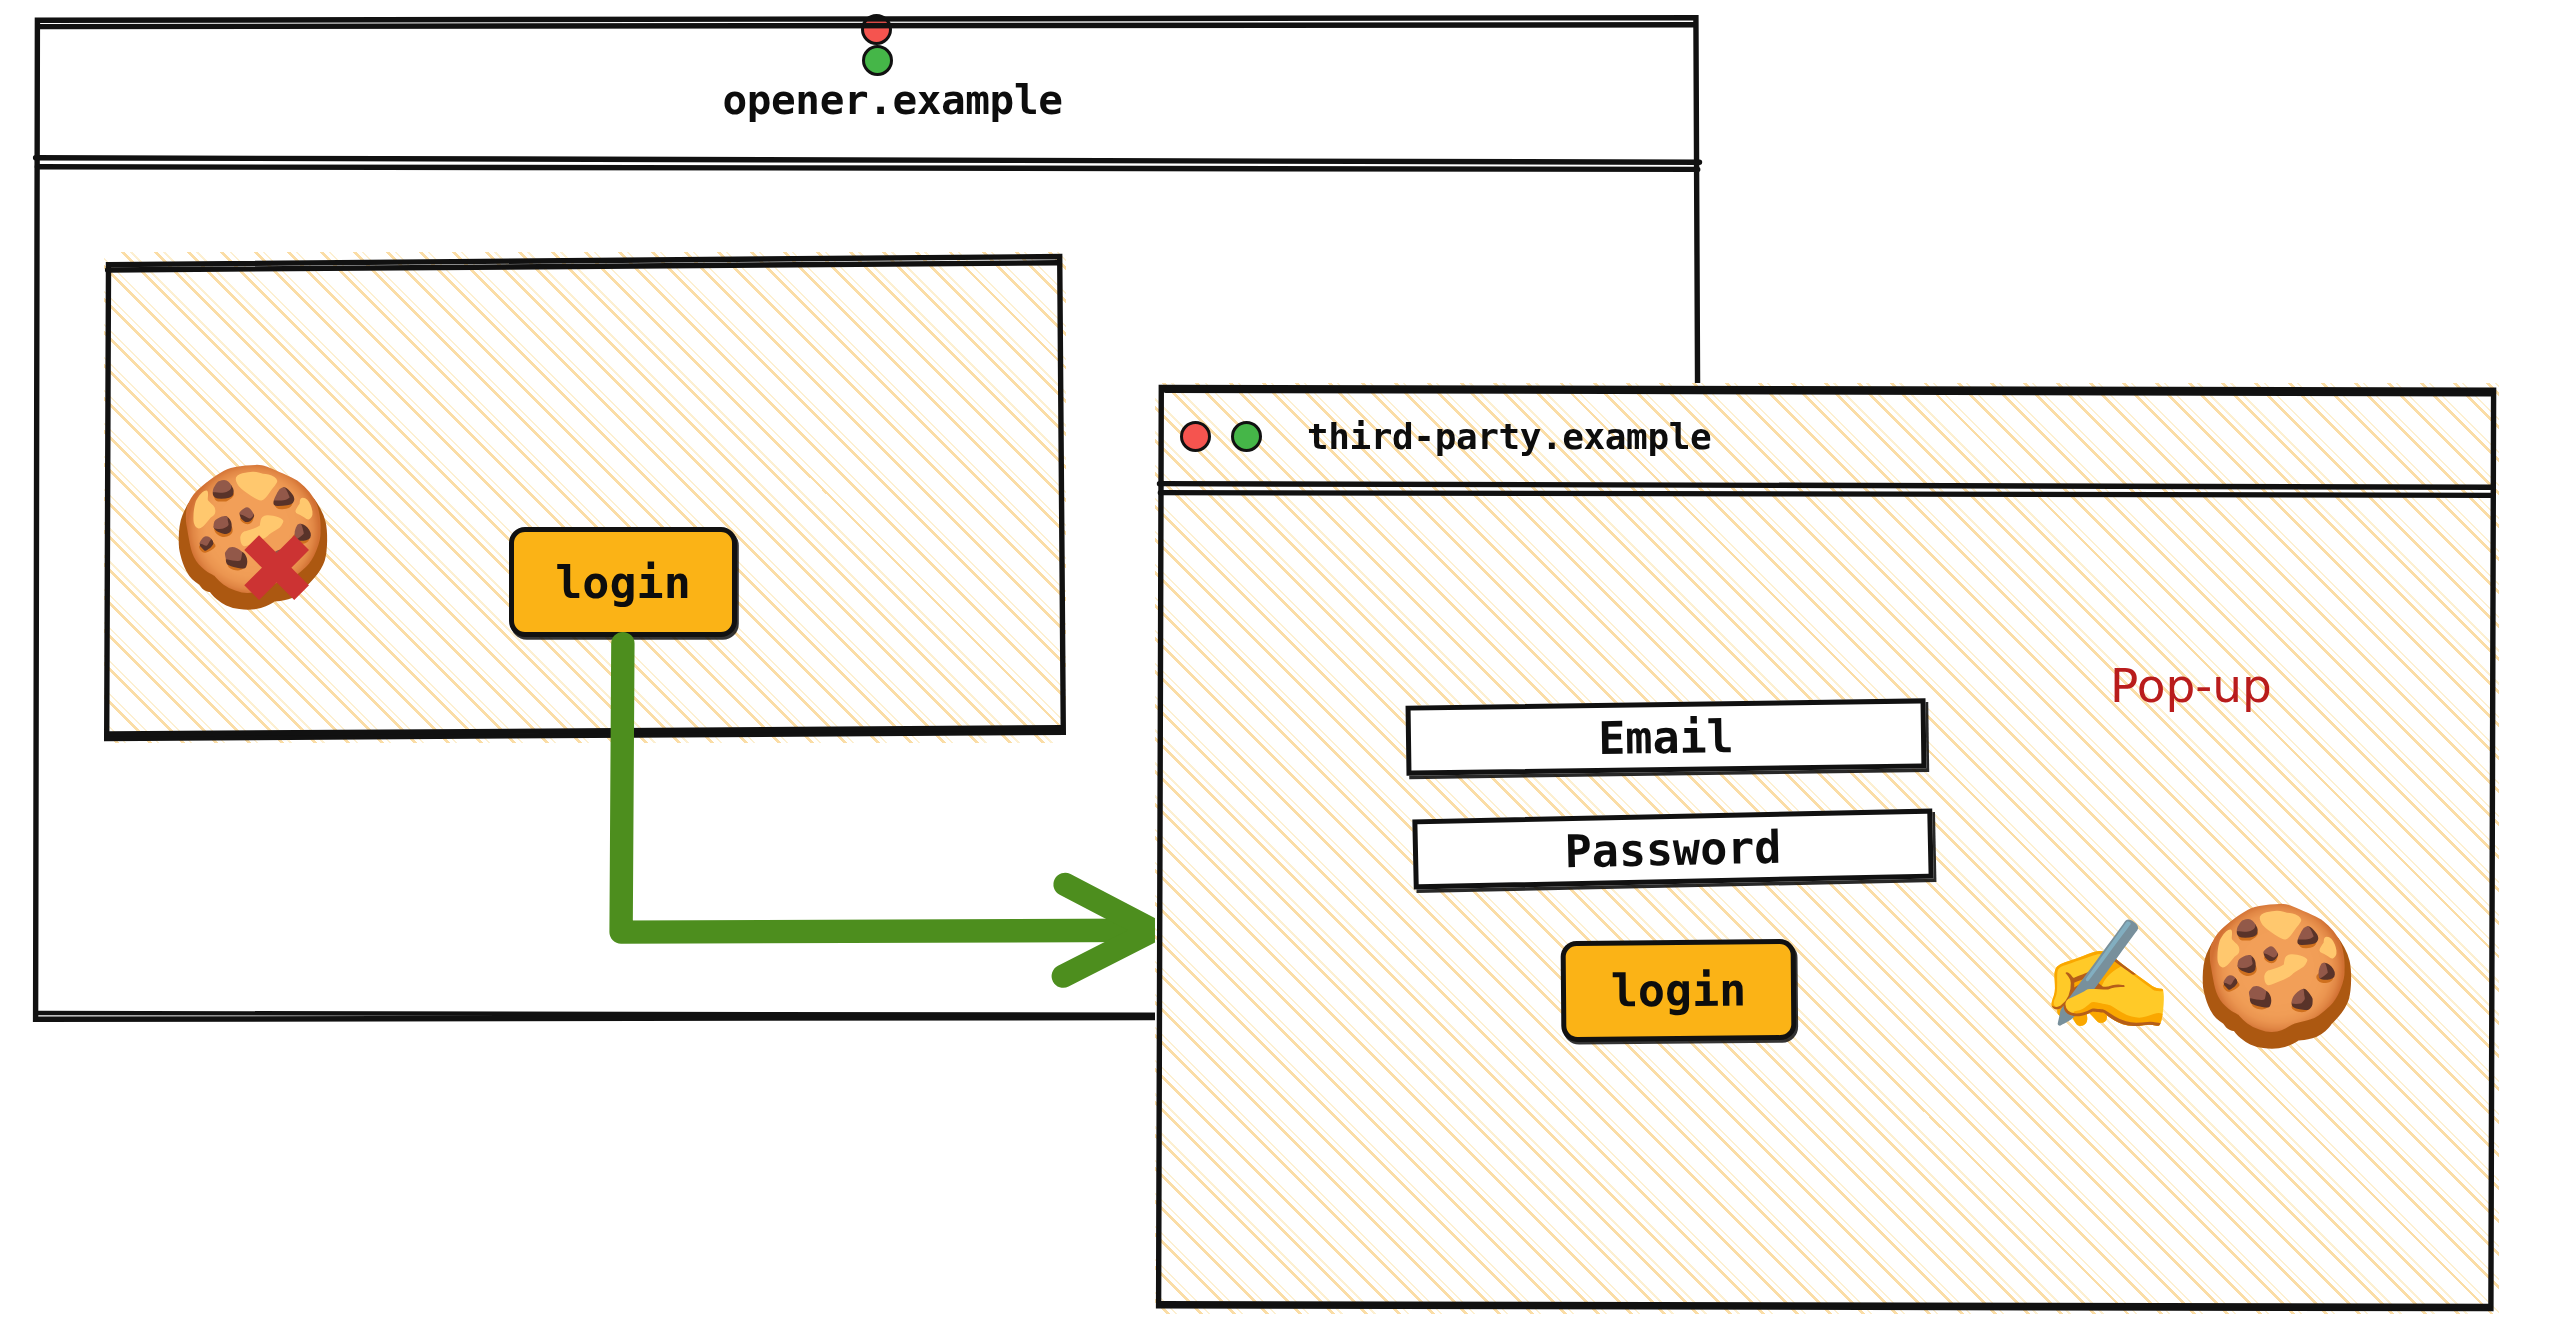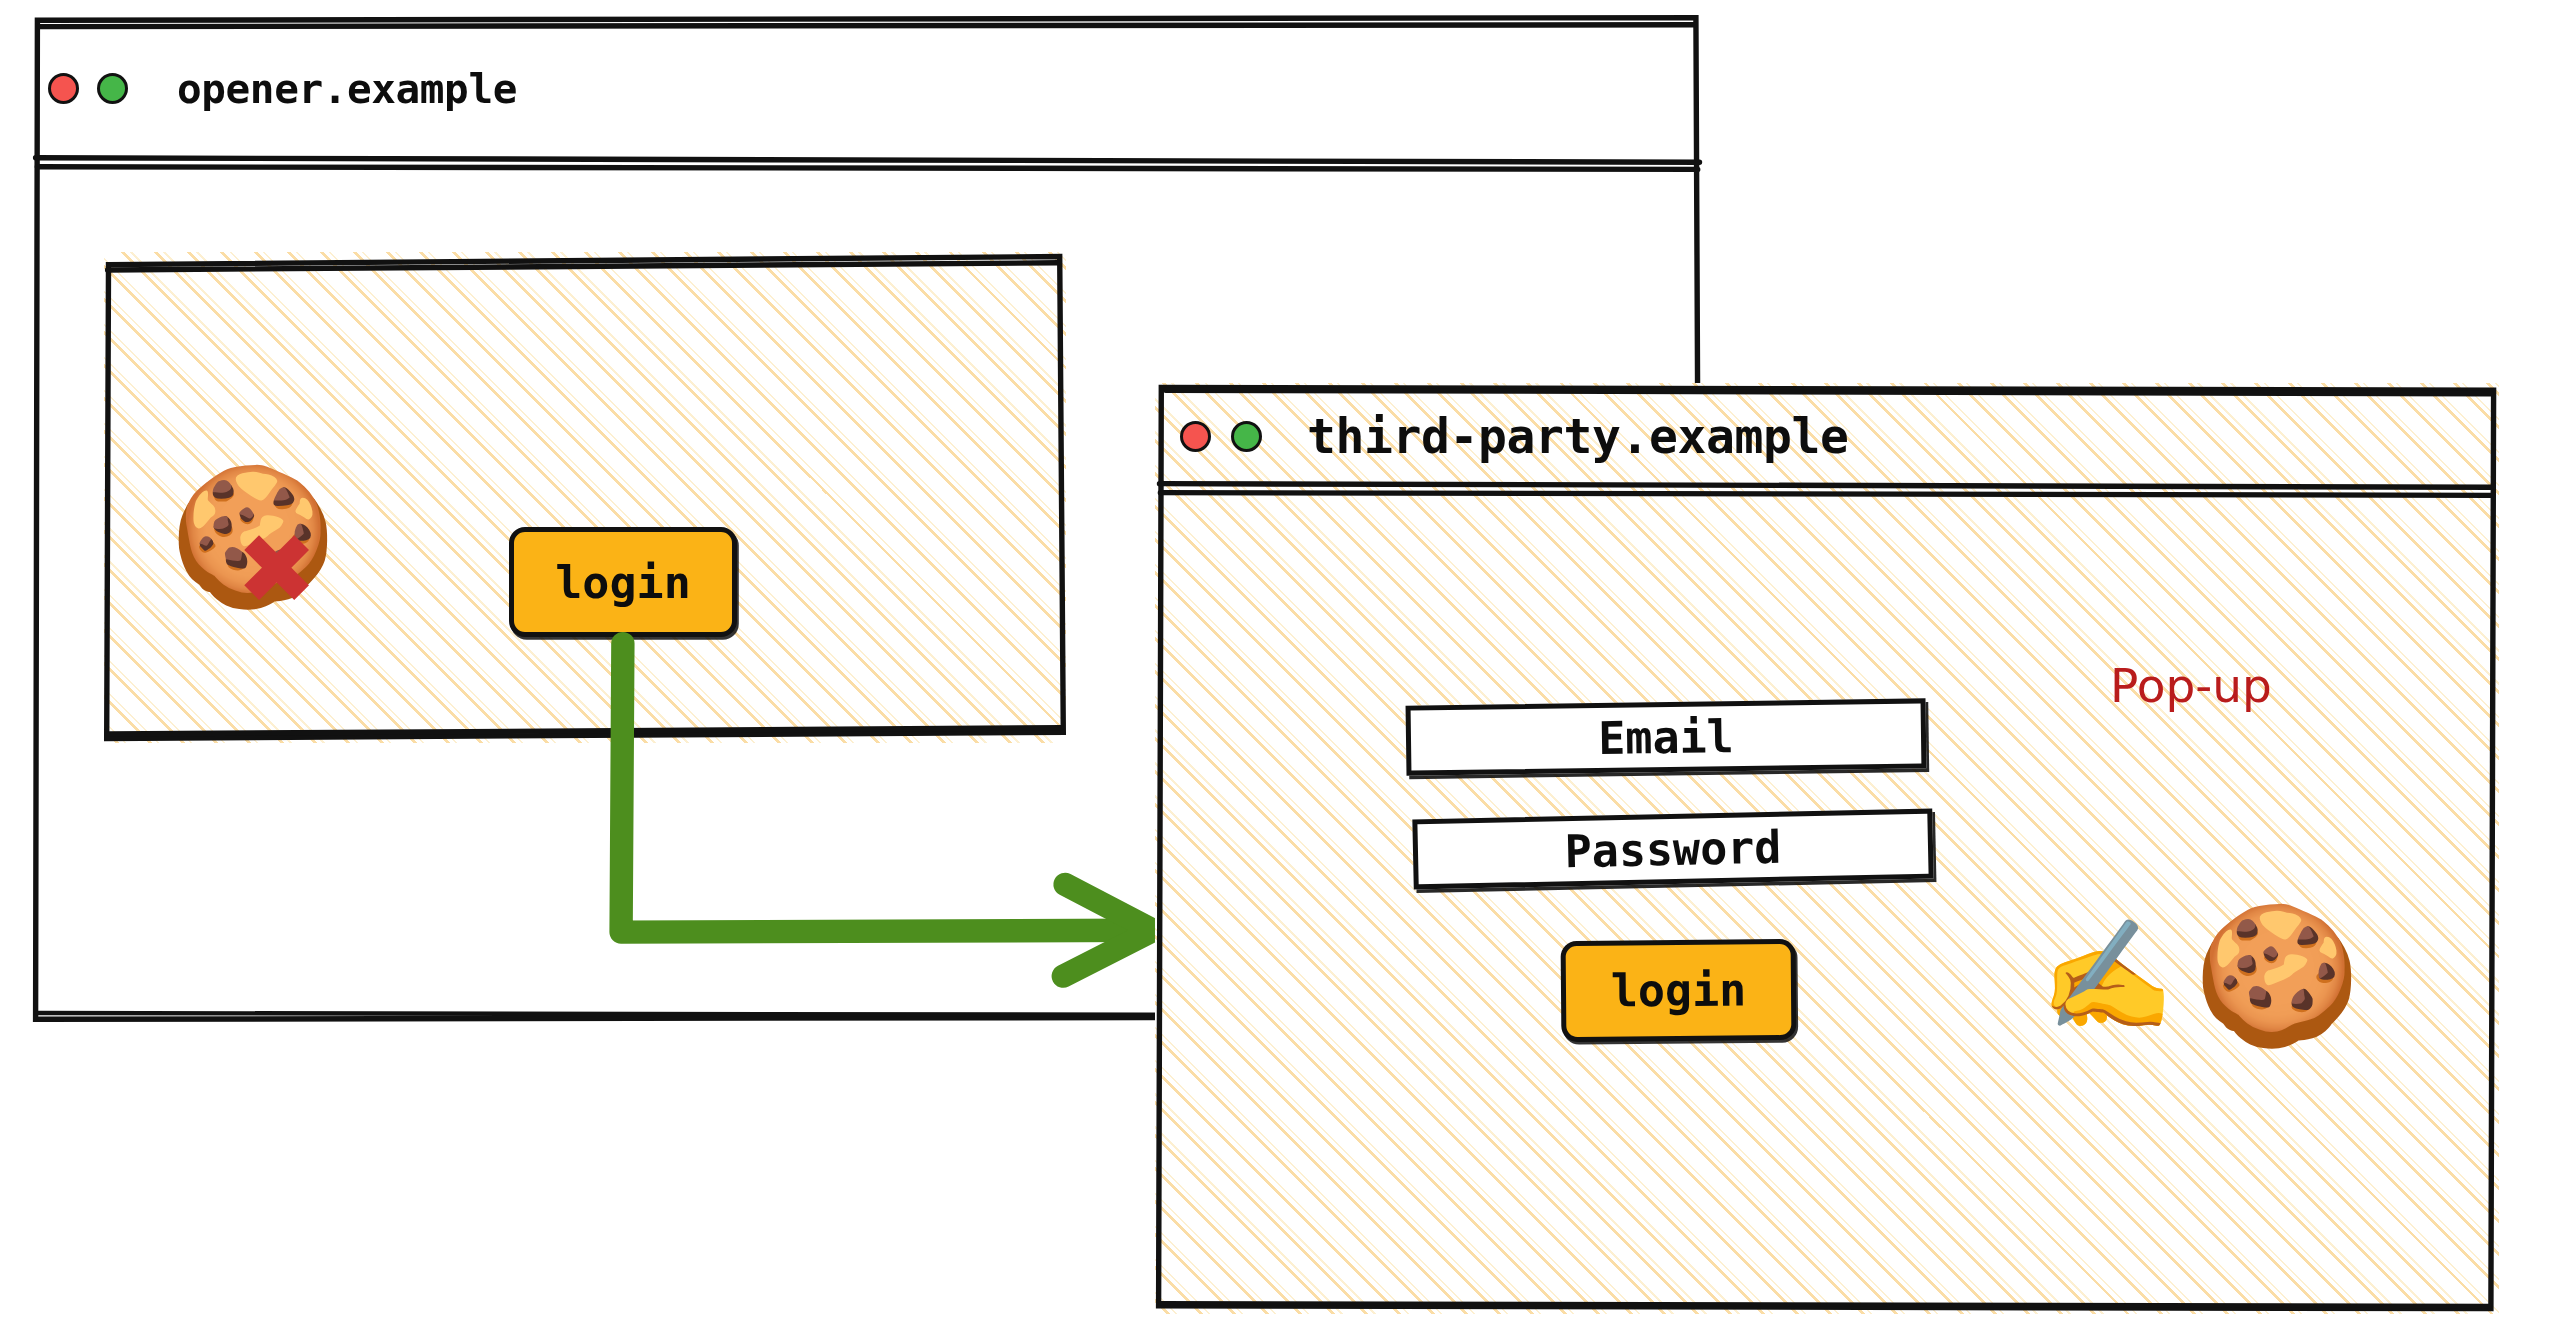--- a/index.html
+++ b/index.html
@@ -69,21 +69,21 @@
     white-space: nowrap;
   }
 
   
   #opener-window {
     left: 32px;
     top: 14.4px;
     width: 1672px;
     height: 1008px;
   }
-  #opener-window .titlebar { height: 149px; }
+  #opener-window .titlebar { height: 149px; flex-direction: column; }
   #opener-body {
     position: absolute;
     left: 0; right: 0;
     top: 149px; bottom: 0;
     background: #ffffff;
   }
 
   
   #iframe-box {
     position: absolute;
@@ -302,21 +302,21 @@
     </g>
   </svg>
 
   <div class="window hatch" id="popup-window">
 
     <div id="popup-body" class="hatch"></div>
 
     <div class="titlebar">
       <div class="dot dot-red" style="margin-left:25px;"></div>
       <div class="dot dot-green" style="margin-left:20px;"></div>
-      <div class="title-text" style="margin-left:45px; font-size:48px;">third-party.example</div>
+      <div class="title-text" style="margin-left:45px; font-size:36px;">third-party.example</div>
     </div>
 
     <svg class="sketch" viewBox="0 0 1495 1036" preserveAspectRatio="none">
       <g fill="none" stroke="#111111" stroke-width="6" stroke-linecap="round">
         <path d="M7 5 L1489 8 L1486 1030 L4 1027 Z"></path>
         <path d="M12 8 L1486 12"></path>
         <path d="M5 112 L1488 116"></path>
         <path d="M6 122 L1487 125"></path>
         <path d="M6 1024 L1485 1027" stroke-width="5"></path>
       </g>

